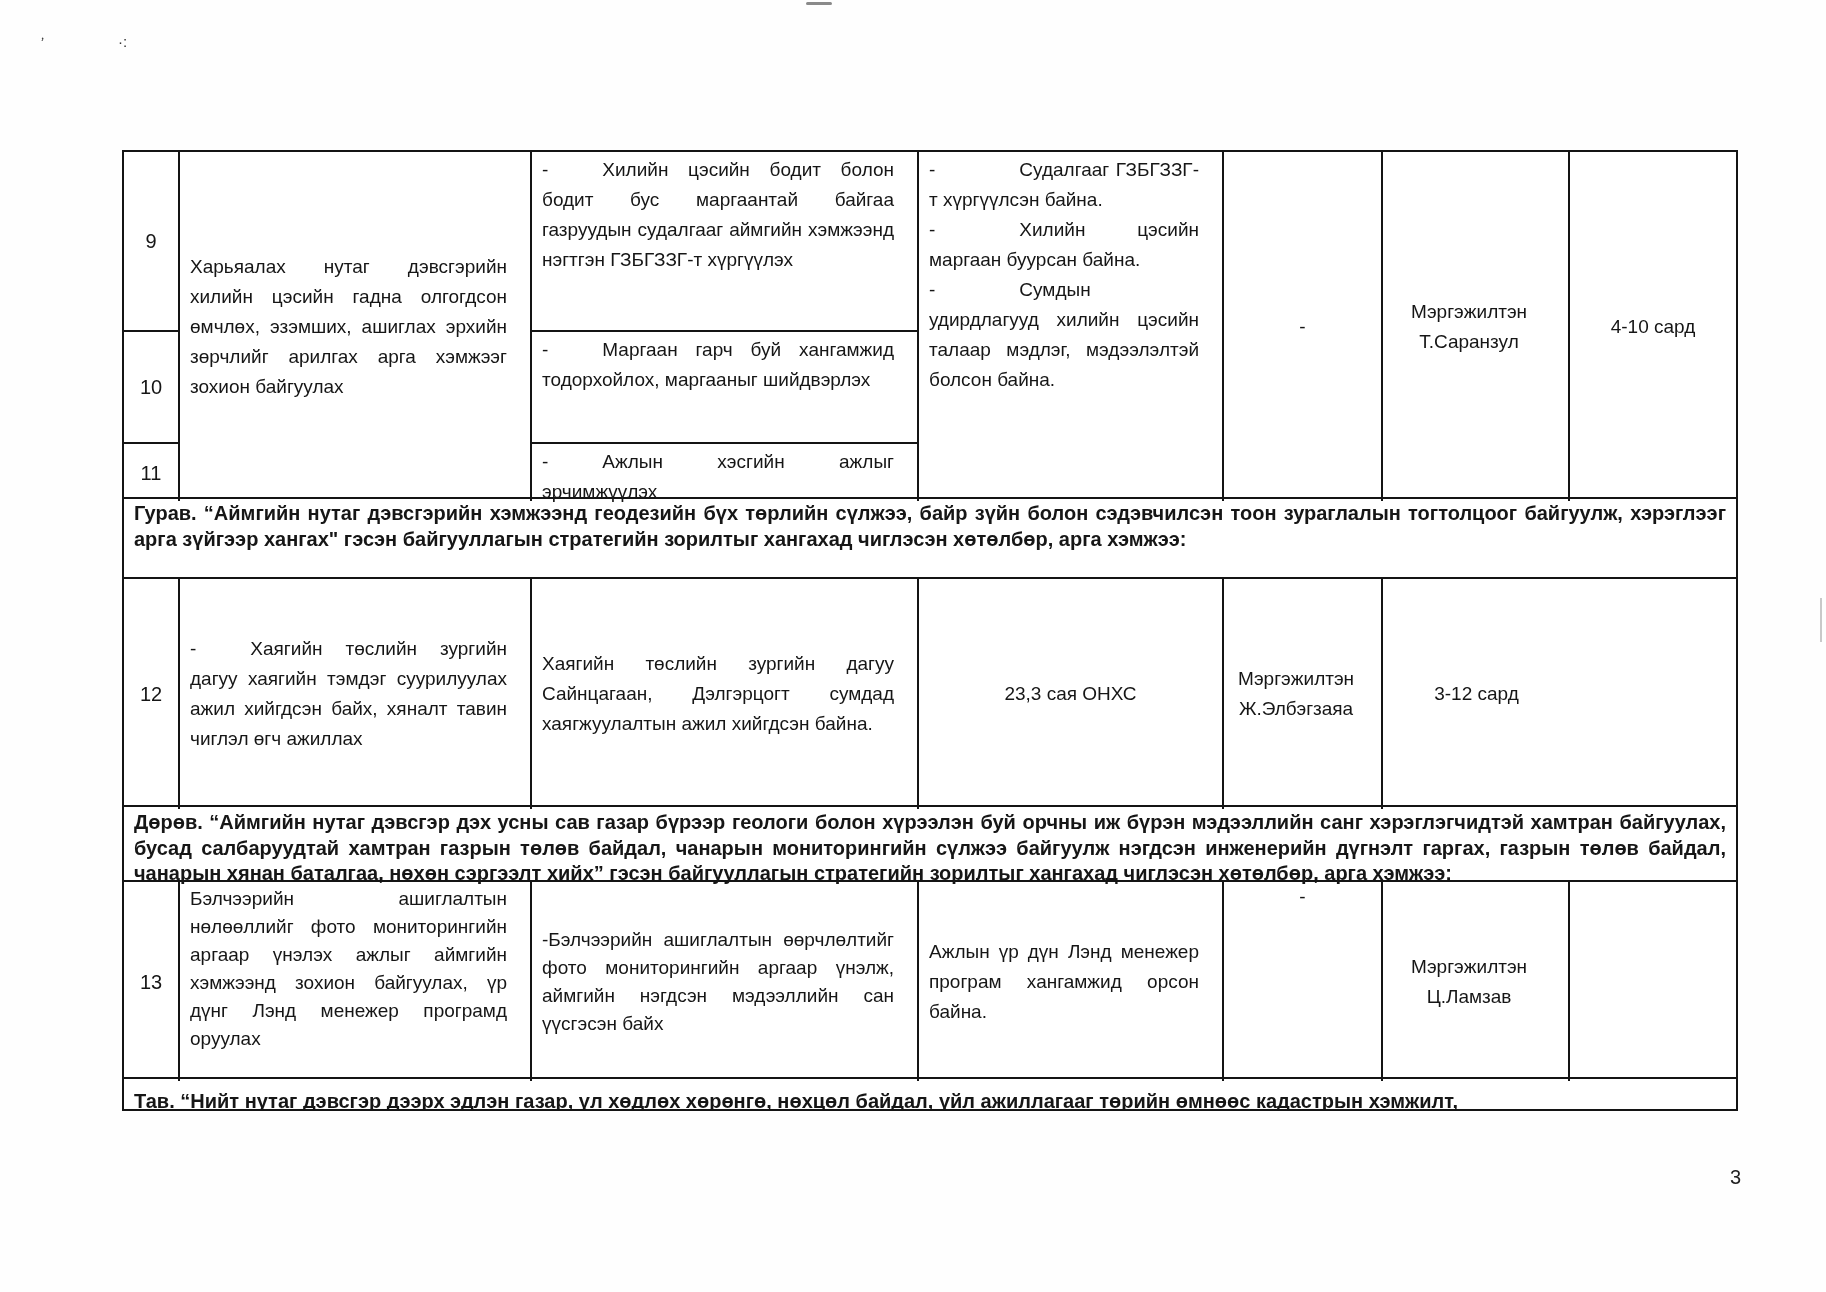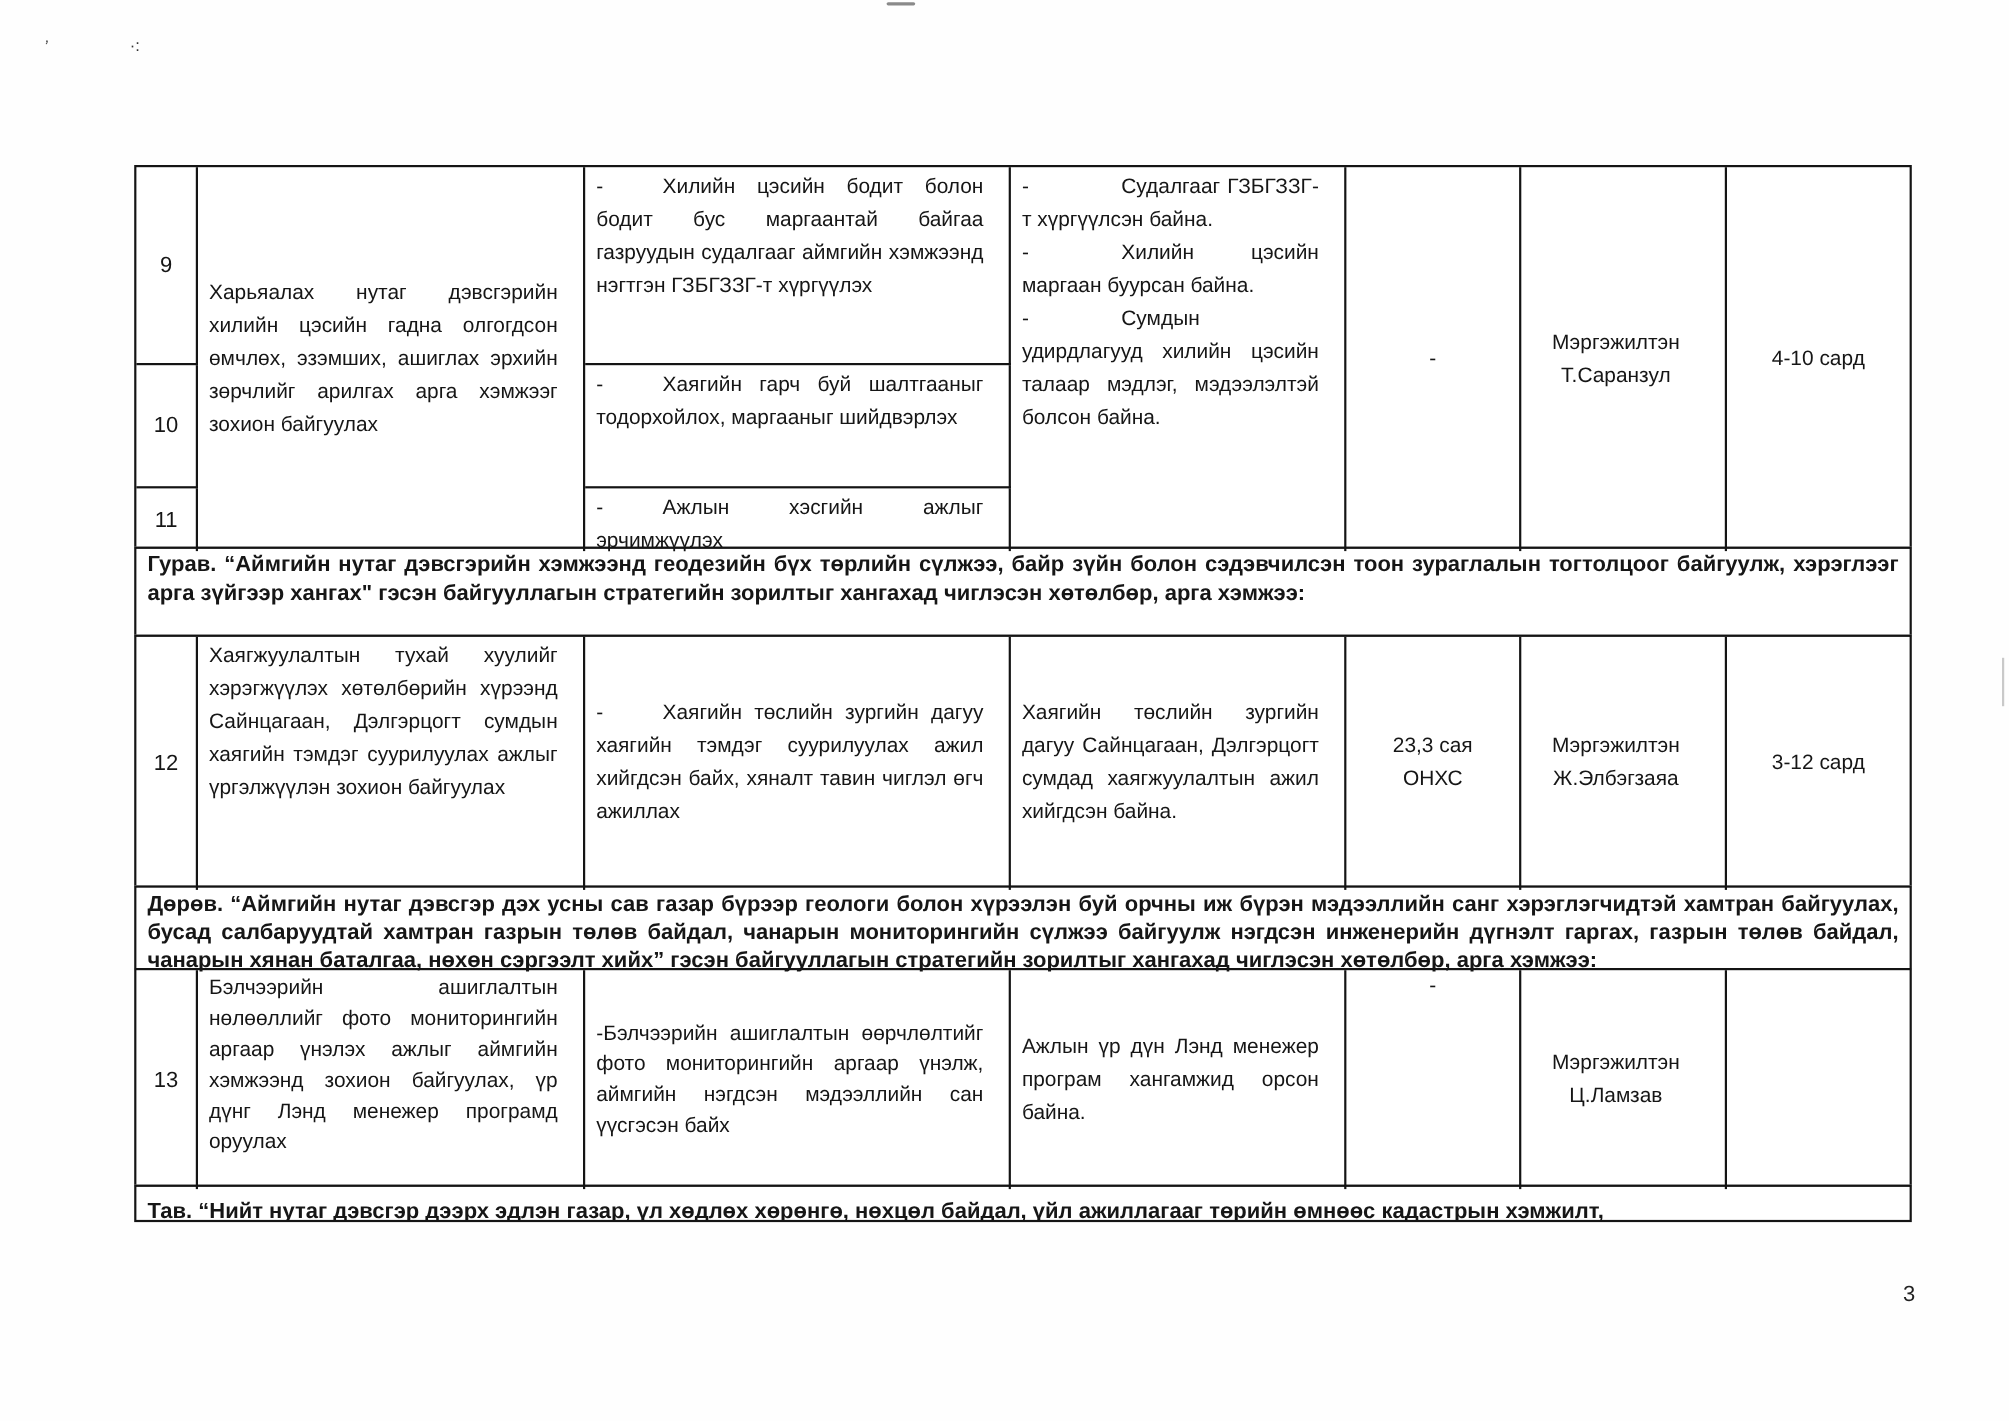--- a/index.html
+++ b/index.html
@@ -79,21 +79,21 @@
     </div>
 
     <div class="cell br v-center pad" style="grid-area:1/2/4/3">
       <p class="just">Харьяалах нутаг дэвсгэрийн хилийн цэсийн гадна олгогдсон өмчлөх, эзэмших, ашиглах эрхийн зөрчлийг арилгах арга хэмжээг зохион байгуулах</p>
     </div>
 
     <div class="cell br bb v-top pad" style="grid-area:1/3/2/4">
       <p class="bullet just"><span class="dash">-</span><span class="gap58"></span><span>Хилийн цэсийн бодит болон бодит бус маргаантай байгаа газруудын судалгааг аймгийн хэмжээнд нэгтгэн ГЗБГЗЗГ-т хүргүүлэх</span></p>
     </div>
     <div class="cell br bb v-top pad" style="grid-area:2/3/3/4">
-      <p class="bullet just"><span class="dash">-</span><span class="gap58"></span><span>Хаягийн гарч буй шалтгааныг тодорхойлох, маргааныг шийдвэрлэх</span></p>
+      <p class="bullet just"><span class="dash">-</span><span class="gap58"></span><span>Маргаан гарч буй хангамжид тодорхойлох, маргааныг шийдвэрлэх</span></p>
     </div>
     <div class="cell br v-top pad" style="grid-area:3/3/4/4">
       <p class="bullet just"><span class="dash">-</span><span class="gap58"></span><span>Ажлын хэсгийн ажлыг эрчимжүүлэх</span></p>
     </div>
 
     <div class="cell br v-top pad" style="grid-area:1/4/4/5">
       <p class="bullet just"><span class="dash">-</span><span class="gap84"></span><span>Судалгааг ГЗБГЗЗГ-т хүргүүлсэн байна.</span></p>
       <p class="bullet just"><span class="dash">-</span><span class="gap84"></span><span>Хилийн цэсийн маргаан буурсан байна.</span></p>
       <p class="bullet just"><span class="dash">-</span><span class="gap84"></span><span>Сумдын удирдлагууд хилийн цэсийн талаар мэдлэг, мэдээлэлтэй болсон байна.</span></p>
     </div>
@@ -109,23 +109,20 @@
     </div>
   </div>
 
   <div class="block section sec3">
     <span>Гурав. “Аймгийн  нутаг дэвсгэрийн хэмжээнд геодезийн бүх төрлийн сүлжээ, байр зүйн болон сэдэвчилсэн тоон зураглалын тогтолцоог байгуулж, хэрэглээг арга зүйгээр хангах" гэсэн байгууллагын стратегийн зорилтыг хангахад чиглэсэн хөтөлбөр, арга хэмжээ:</span>
   </div>
 
   <div class="block grid r12">
     <div class="cell br num">
       <span>12</span>
-    </div>
-    <div class="cell br v-top pad">
-      <p class="just">Хаягжуулалтын тухай хуулийг хэрэгжүүлэх хөтөлбөрийн хүрээнд Сайнцагаан, Дэлгэрцогт сумдын хаягийн тэмдэг суурилуулах ажлыг үргэлжүүлэн зохион байгуулах</p>
     </div>
     <div class="cell br v-center pad">
       <p class="bullet just"><span class="dash">-</span><span class="gap58"></span><span>Хаягийн төслийн зургийн дагуу хаягийн тэмдэг суурилуулах ажил хийгдсэн байх, хяналт тавин чиглэл өгч ажиллах</span></p>
     </div>
     <div class="cell br v-center pad">
       <p class="just">Хаягийн төслийн зургийн дагуу Сайнцагаан, Дэлгэрцогт сумдад хаягжуулалтын ажил хийгдсэн байна.</p>
     </div>
     <div class="cell br v-center t-center" style="padding:0 14px">
       <p>23,3 сая ОНХС</p>
     </div>

